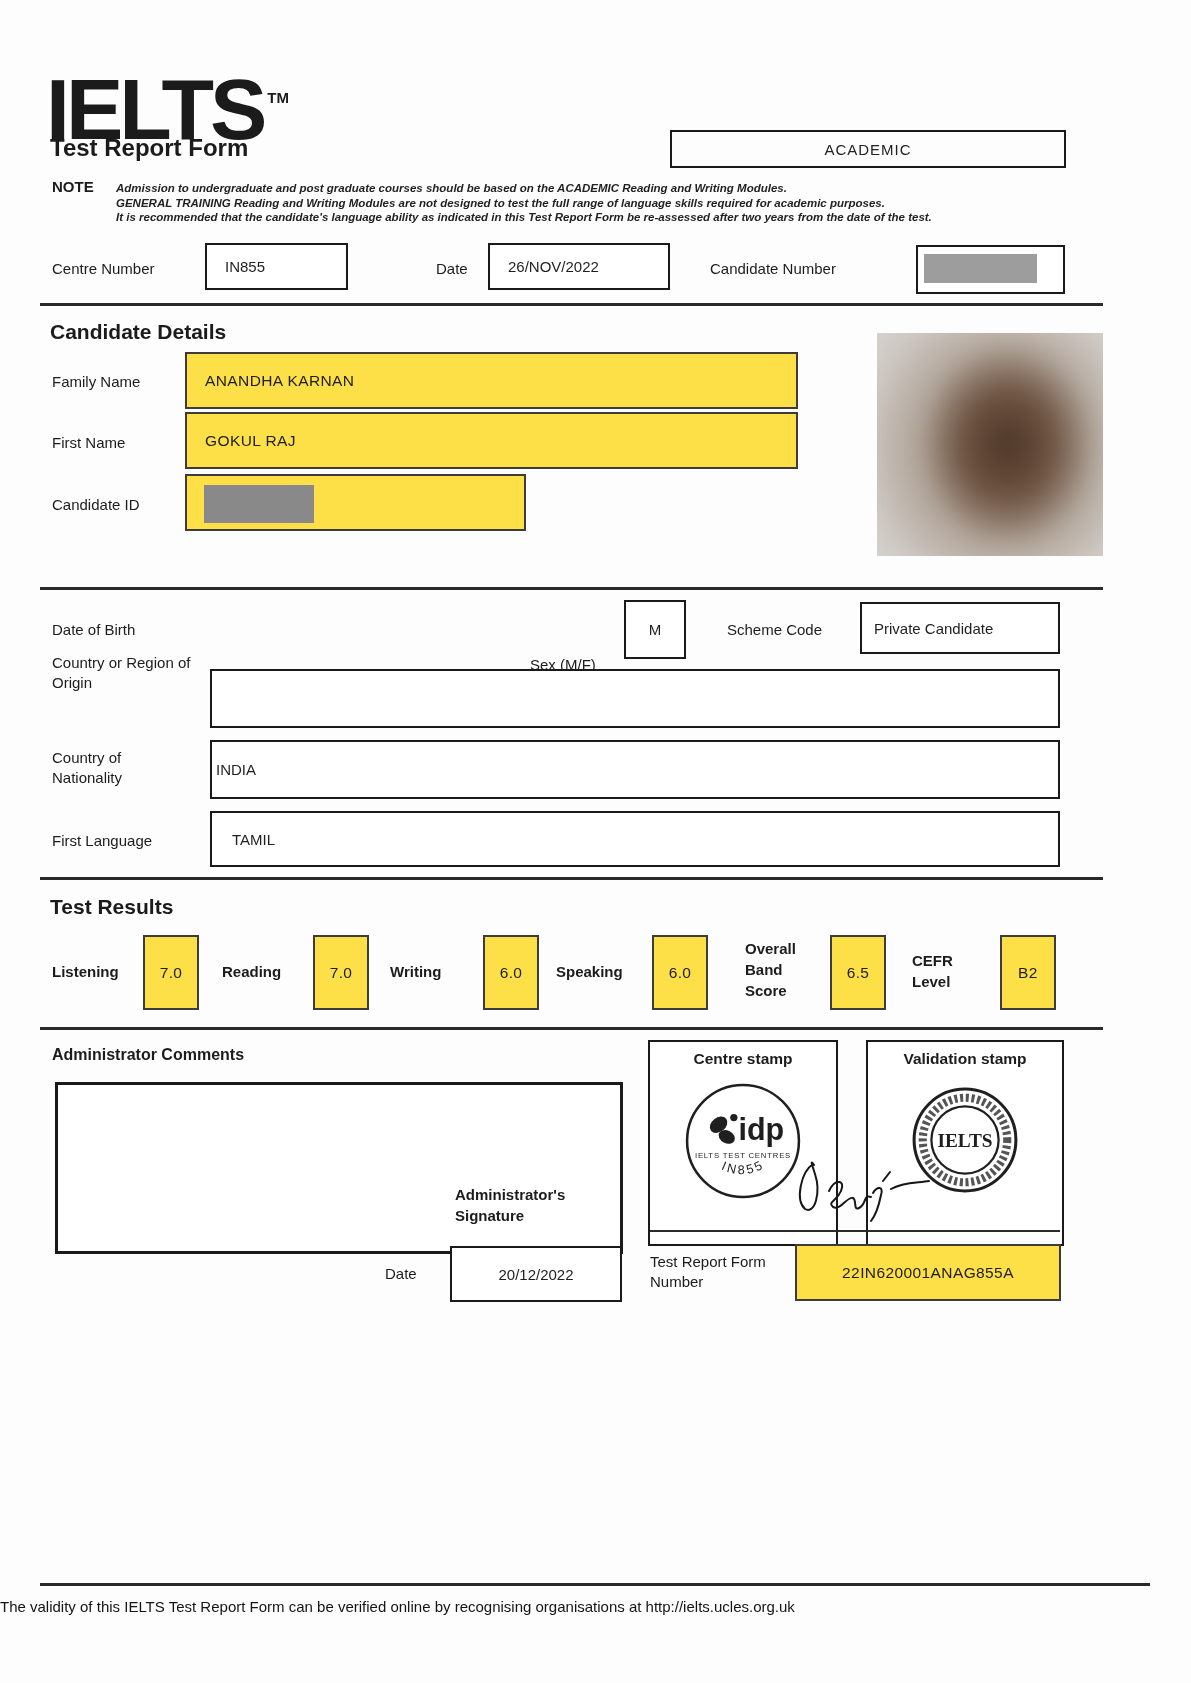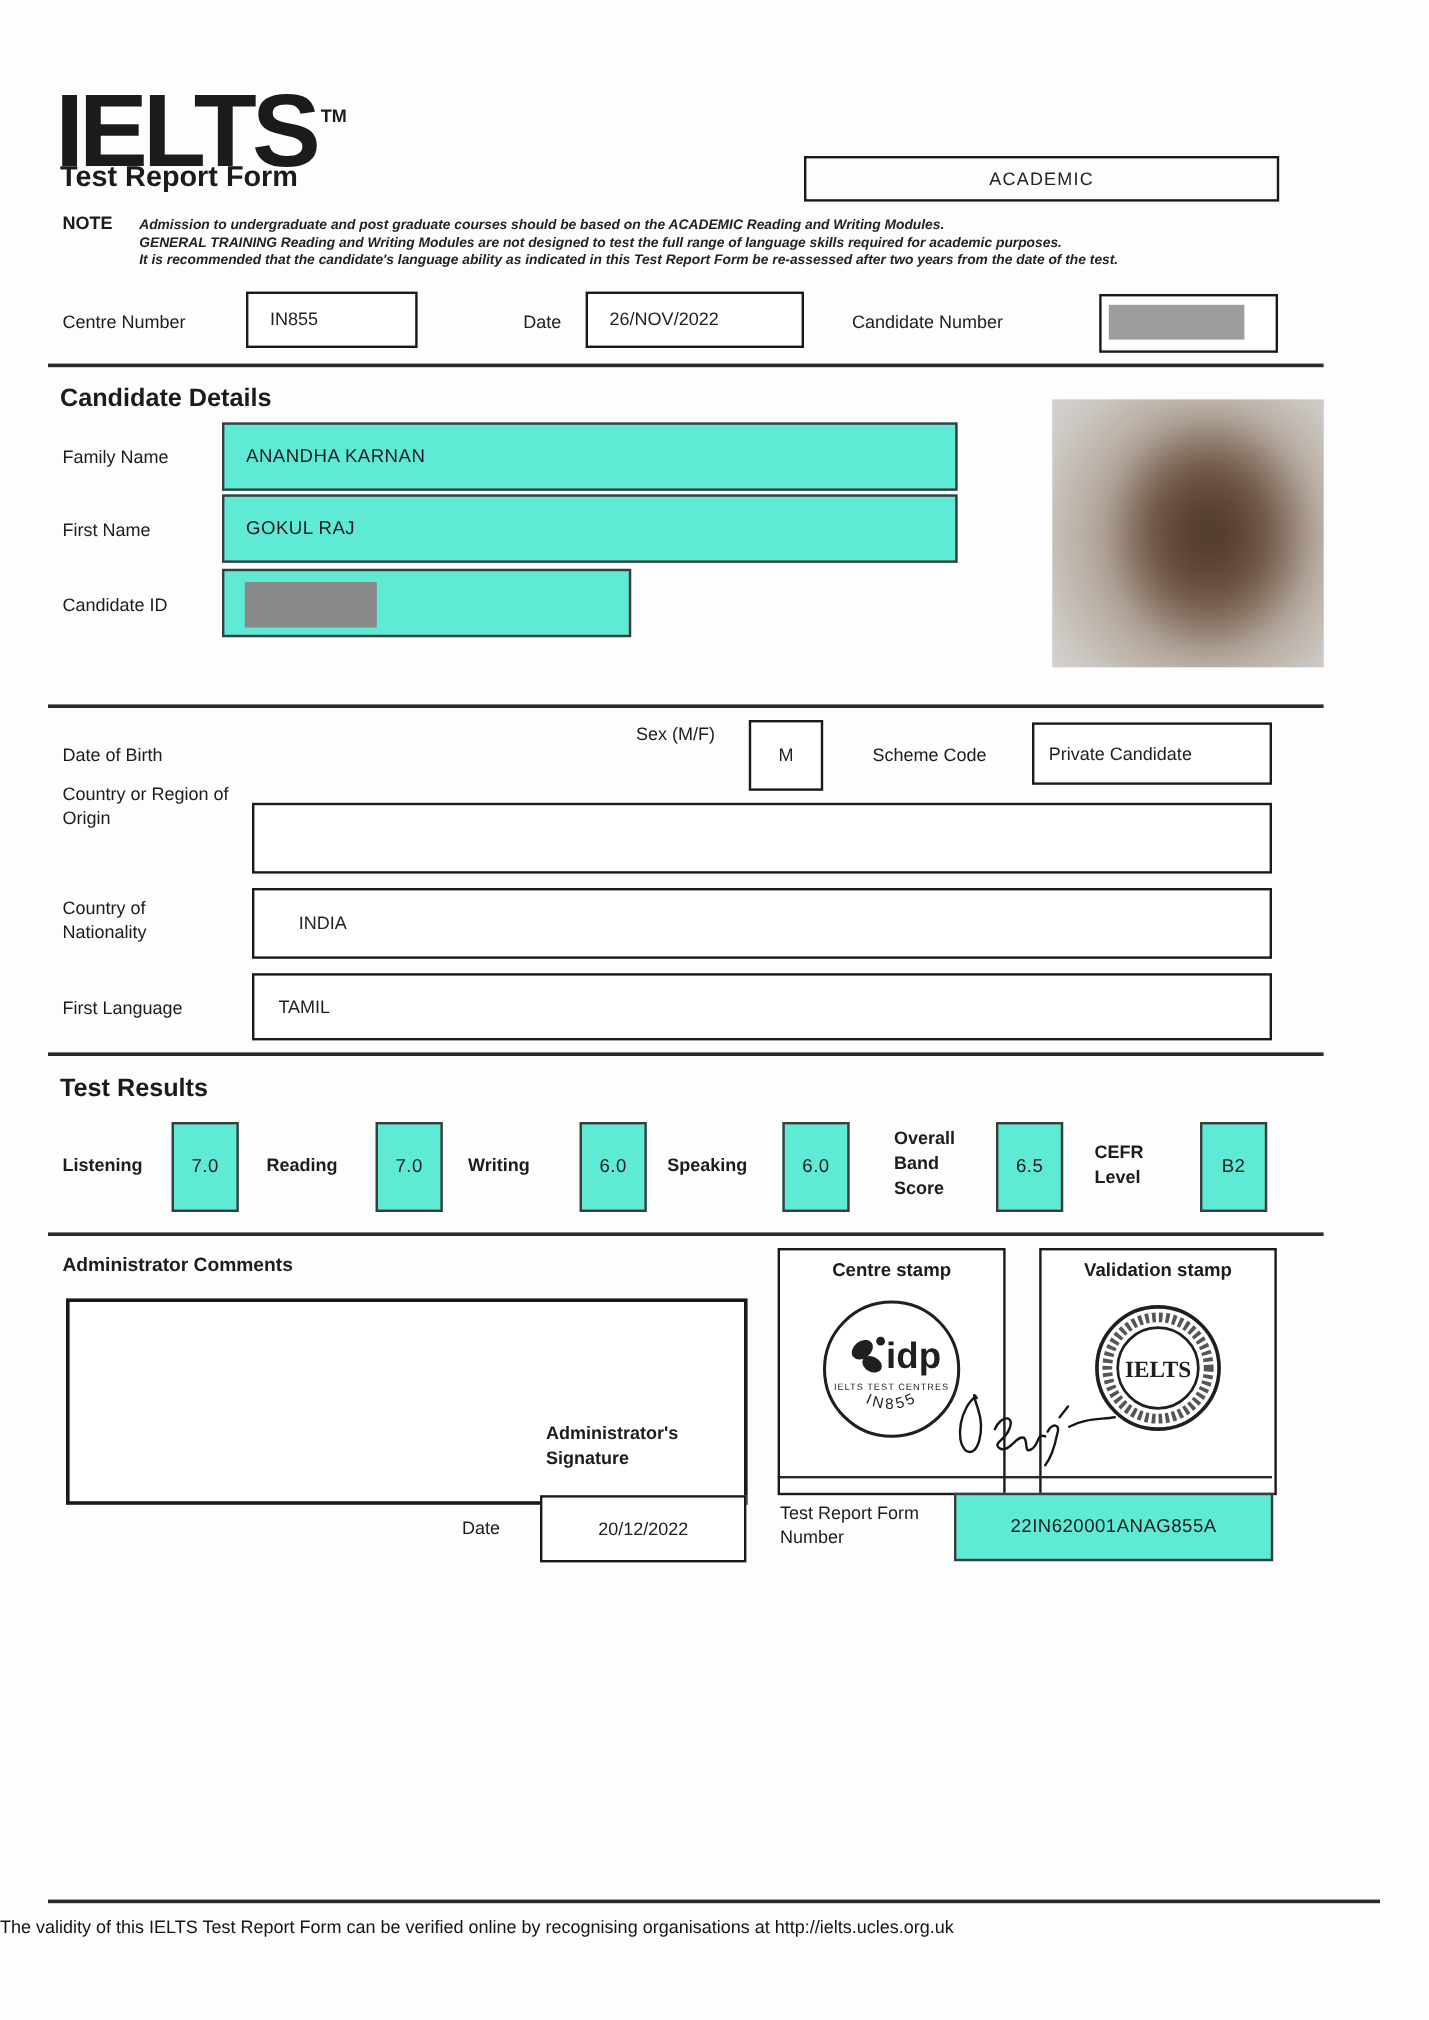--- a/index.html
+++ b/index.html
@@ -25,47 +25,47 @@
   .candnum-lbl{left:710px;top:260px;}
   .candnum-box{left:916px;top:245px;width:145px;height:45px;border:2px solid #1a1a1a;background:#fff;}
   .candnum-redact{left:6px;top:7px;width:113px;height:29px;background:#9d9d9d;position:absolute;}
 
   .divider{background:#2a2a2a;height:3px;left:40px;width:1063px;}
   .d1{top:303px;} .d2{top:587px;} .d3{top:877px;} .d4{top:1027px;}
 
   
   .sec-title{font-size:21px;font-weight:800;color:#1b1b1b;}
   .cd-title{left:50px;top:320px;}
-  .gbox{background:#5eead4;border:2px solid #3c3c3c;display:flex;align-items:center;font-size:15.5px;color:#1d1d1d;letter-spacing:.4px;box-sizing:border-box;}
+  .gbox{background:#fde047;border:2px solid #3c3c3c;display:flex;align-items:center;font-size:15.5px;color:#1d1d1d;letter-spacing:.4px;box-sizing:border-box;}
   .fam-lbl{left:52px;top:373px;}
   .fam-box{left:185px;top:352px;width:613px;height:57px;padding-left:18px;}
   .fn-lbl{left:52px;top:434px;}
   .fn-box{left:185px;top:412px;width:613px;height:57px;padding-left:18px;}
   .cid-lbl{left:52px;top:496px;}
   .cid-box{left:185px;top:474px;width:341px;height:57px;}
   .cid-redact{position:absolute;left:17px;top:9px;width:110px;height:38px;background:#898989;}
 
   .photo{left:877px;top:333px;width:226px;height:223px;overflow:hidden;background:#dad7d4;}
   .photo-blur{position:absolute;left:-18px;top:-18px;right:-18px;bottom:-18px;filter:blur(11px);
     background:
       radial-gradient(ellipse 34% 40% at 57% 50%,rgba(74,52,38,.95) 0%,rgba(96,68,50,.85) 45%,rgba(120,92,72,.0) 100%),
       radial-gradient(ellipse 52% 58% at 55% 52%,rgba(118,92,74,.75) 0%,rgba(150,130,112,.45) 55%,rgba(180,168,156,0) 100%),
       radial-gradient(ellipse 75% 80% at 54% 50%,#b3a99f 0%,#c9c3bd 60%,#dcdad7 100%);}
 
   
   .dob-lbl{left:52px;top:621px;}
   .dob-box{left:210px;top:602px;width:226px;height:52px;padding-left:20px;box-sizing:border-box;}
-  .sex-lbl{left:530px;top:604px;}
+  .sex-lbl{left:530px;top:656px;}
   .sex-box{left:624px;top:600px;width:58px;height:55px;justify-content:center;}
   .scheme-lbl{left:727px;top:621px;}
   .scheme-box{left:860px;top:602px;width:200px;height:52px;padding-left:12px;box-sizing:border-box;}
   .origin-lbl{left:52px;top:653px;width:170px;line-height:20px;}
   .origin-box{left:210px;top:669px;width:850px;height:59px;padding-left:20px;box-sizing:border-box;}
   .nat-lbl{left:52px;top:748px;width:120px;line-height:20px;}
-  .nat-box{left:210px;top:740px;width:850px;height:59px;padding-left:37px;box-sizing:border-box;}
+  .nat-box{left:210px;top:740px;width:850px;height:59px;padding-left:4px;box-sizing:border-box;}
   .lang-lbl{left:52px;top:832px;}
   .lang-box{left:210px;top:811px;width:850px;height:56px;padding-left:20px;box-sizing:border-box;}
 
   
   .tr-title{left:50px;top:895px;}
   .score-box{width:56px;height:75px;top:935px;justify-content:center;font-weight:500;}
   .sb0{left:143px;} .sb1{left:313px;} .sb2{left:483px;} .sb3{left:652px;} .sb4{left:830px;} .sb5{left:1000px;}
   .sl{top:963px;font-weight:600;}
   .sl0{left:52px;} .sl1{left:222px;} .sl2{left:390px;} .sl3{left:556px;}
   .sl4{left:745px;top:938px;width:80px;line-height:21px;}

